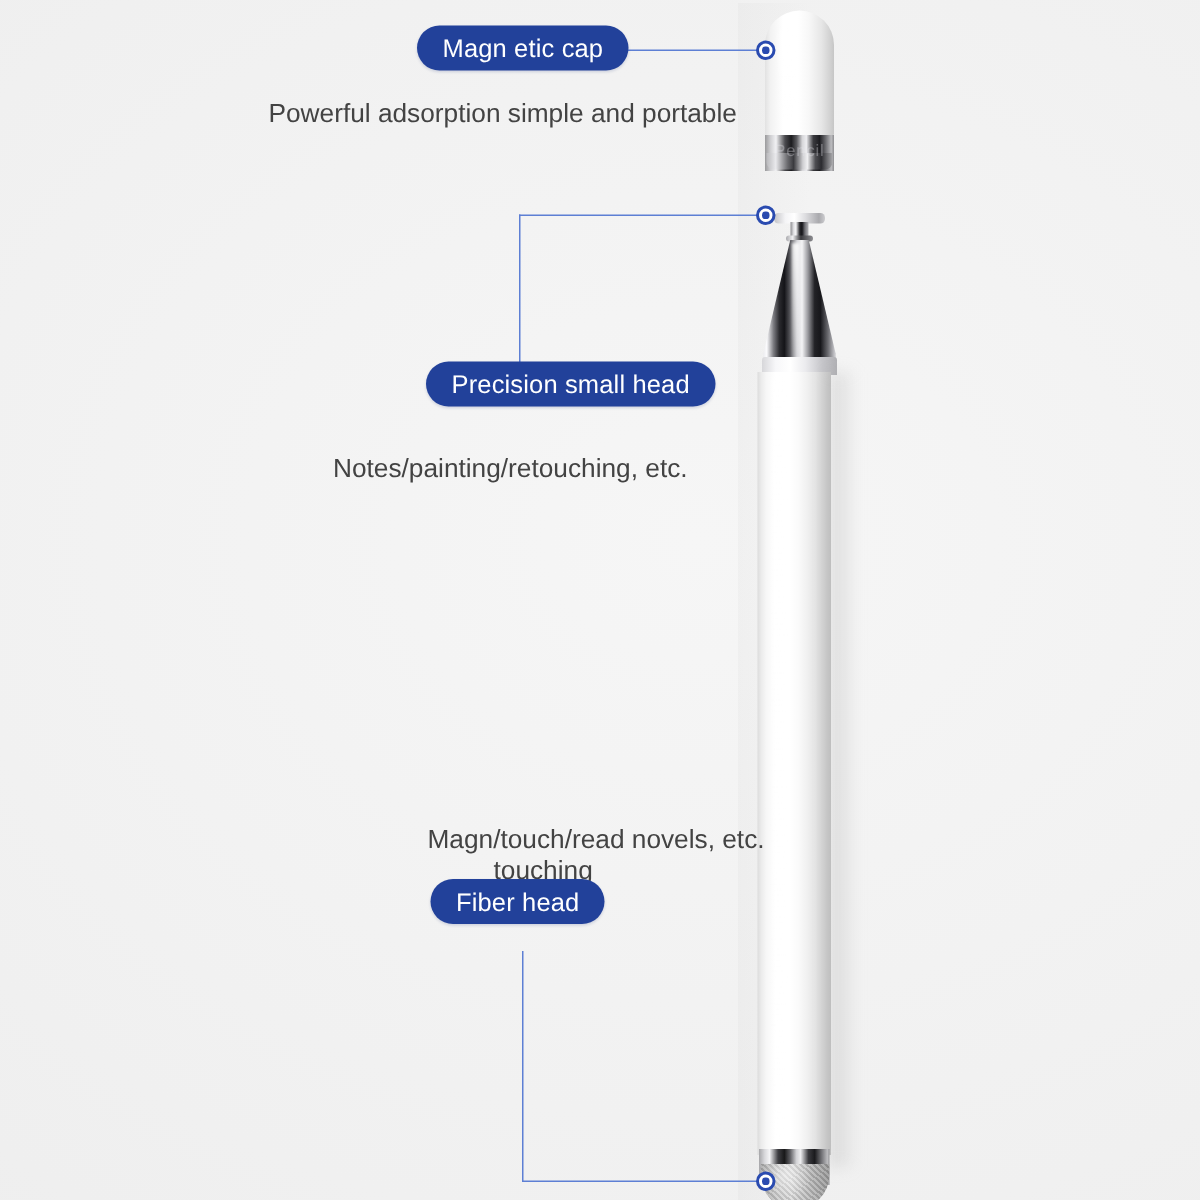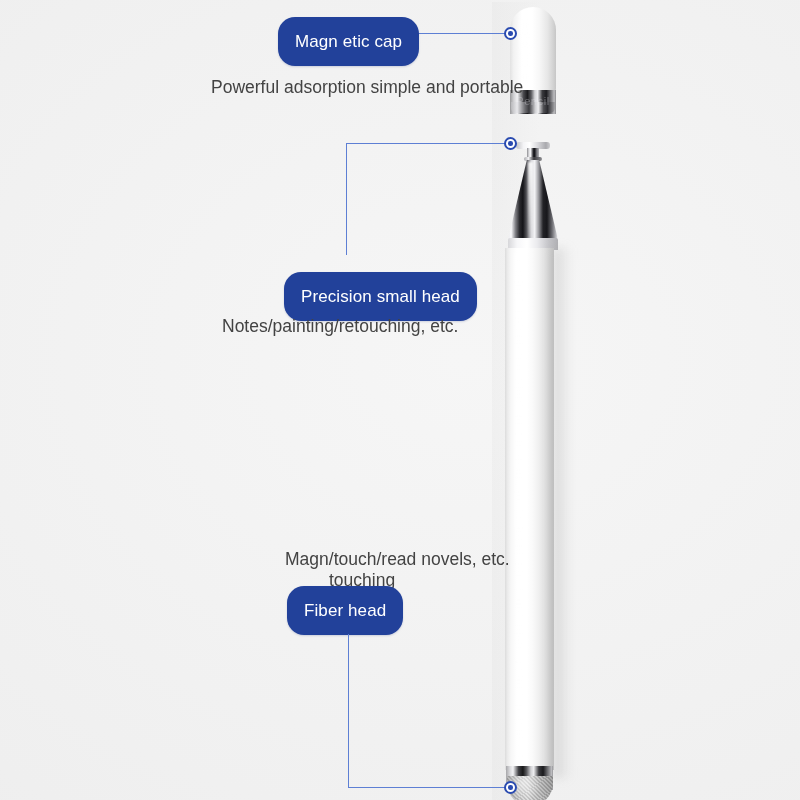--- a/index.html
+++ b/index.html
@@ -20,21 +20,21 @@
   
   .badge{
     position:absolute;
     background:#22419a;
     color:#ffffff;
     border-radius:17px;
     font-size:17px;
     line-height:1;
     letter-spacing:.1px;
     padding:0 17px;
-    height:49px;
+    height:30px;
     display:flex;
     align-items:center;
     justify-content:center;
     white-space:nowrap;
     box-shadow:0 1px 2px rgba(30,50,120,.18);
     box-sizing:border-box;
   }
 
   
   .caption{
@@ -228,27 +228,27 @@
     <div class="barrel-gloss"></div>
     <div class="barrel-shadow"></div>
 
     <div class="foot-chrome"></div>
     <div class="fiber-head"></div>
   </div>
 
   <div class="leader h" style="left:400px;top:33px;width:110px;"></div>
   <div class="dot" style="left:504px;top:27px;"></div>
   <div class="badge" style="left:278px;top:17px;">Magn etic cap</div>
-  <div class="caption" style="left:179px;top:73px;margin-left:32px;">Powerful adsorption simple and portable</div>
+  <div class="caption" style="left:179px;top:61px;">Powerful adsorption simple and portable</div>
 
   <div class="leader h" style="left:346px;top:143px;width:164px;"></div>
   <div class="leader v" style="left:346px;top:143px;height:112px;"></div>
   <div class="dot" style="left:504px;top:137px;"></div>
-  <div class="badge" style="left:284px;top:272px;">Precision small head</div>
-  <div class="caption" style="left:222px;top:312px;">Notes/painting/retouching, etc.</div>
+  <div class="badge" style="left:284px;top:241px;">Precision small head</div>
+  <div class="caption" style="left:222px;top:298px;">Notes/painting/retouching, etc.</div>
 
   <div class="caption" style="left:285px;top:545px;">Magn/touch/read novels, etc.</div>
   <div class="caption" style="left:285px;top:566px;margin-left:44px;">touching</div>
   <div class="badge" style="left:287px;top:586px;">Fiber head</div>
   <div class="leader v" style="left:348px;top:634px;height:154px;"></div>
   <div class="leader h" style="left:348px;top:787px;width:164px;"></div>
   <div class="dot" style="left:504px;top:781px;"></div>
 
 </div>
 

